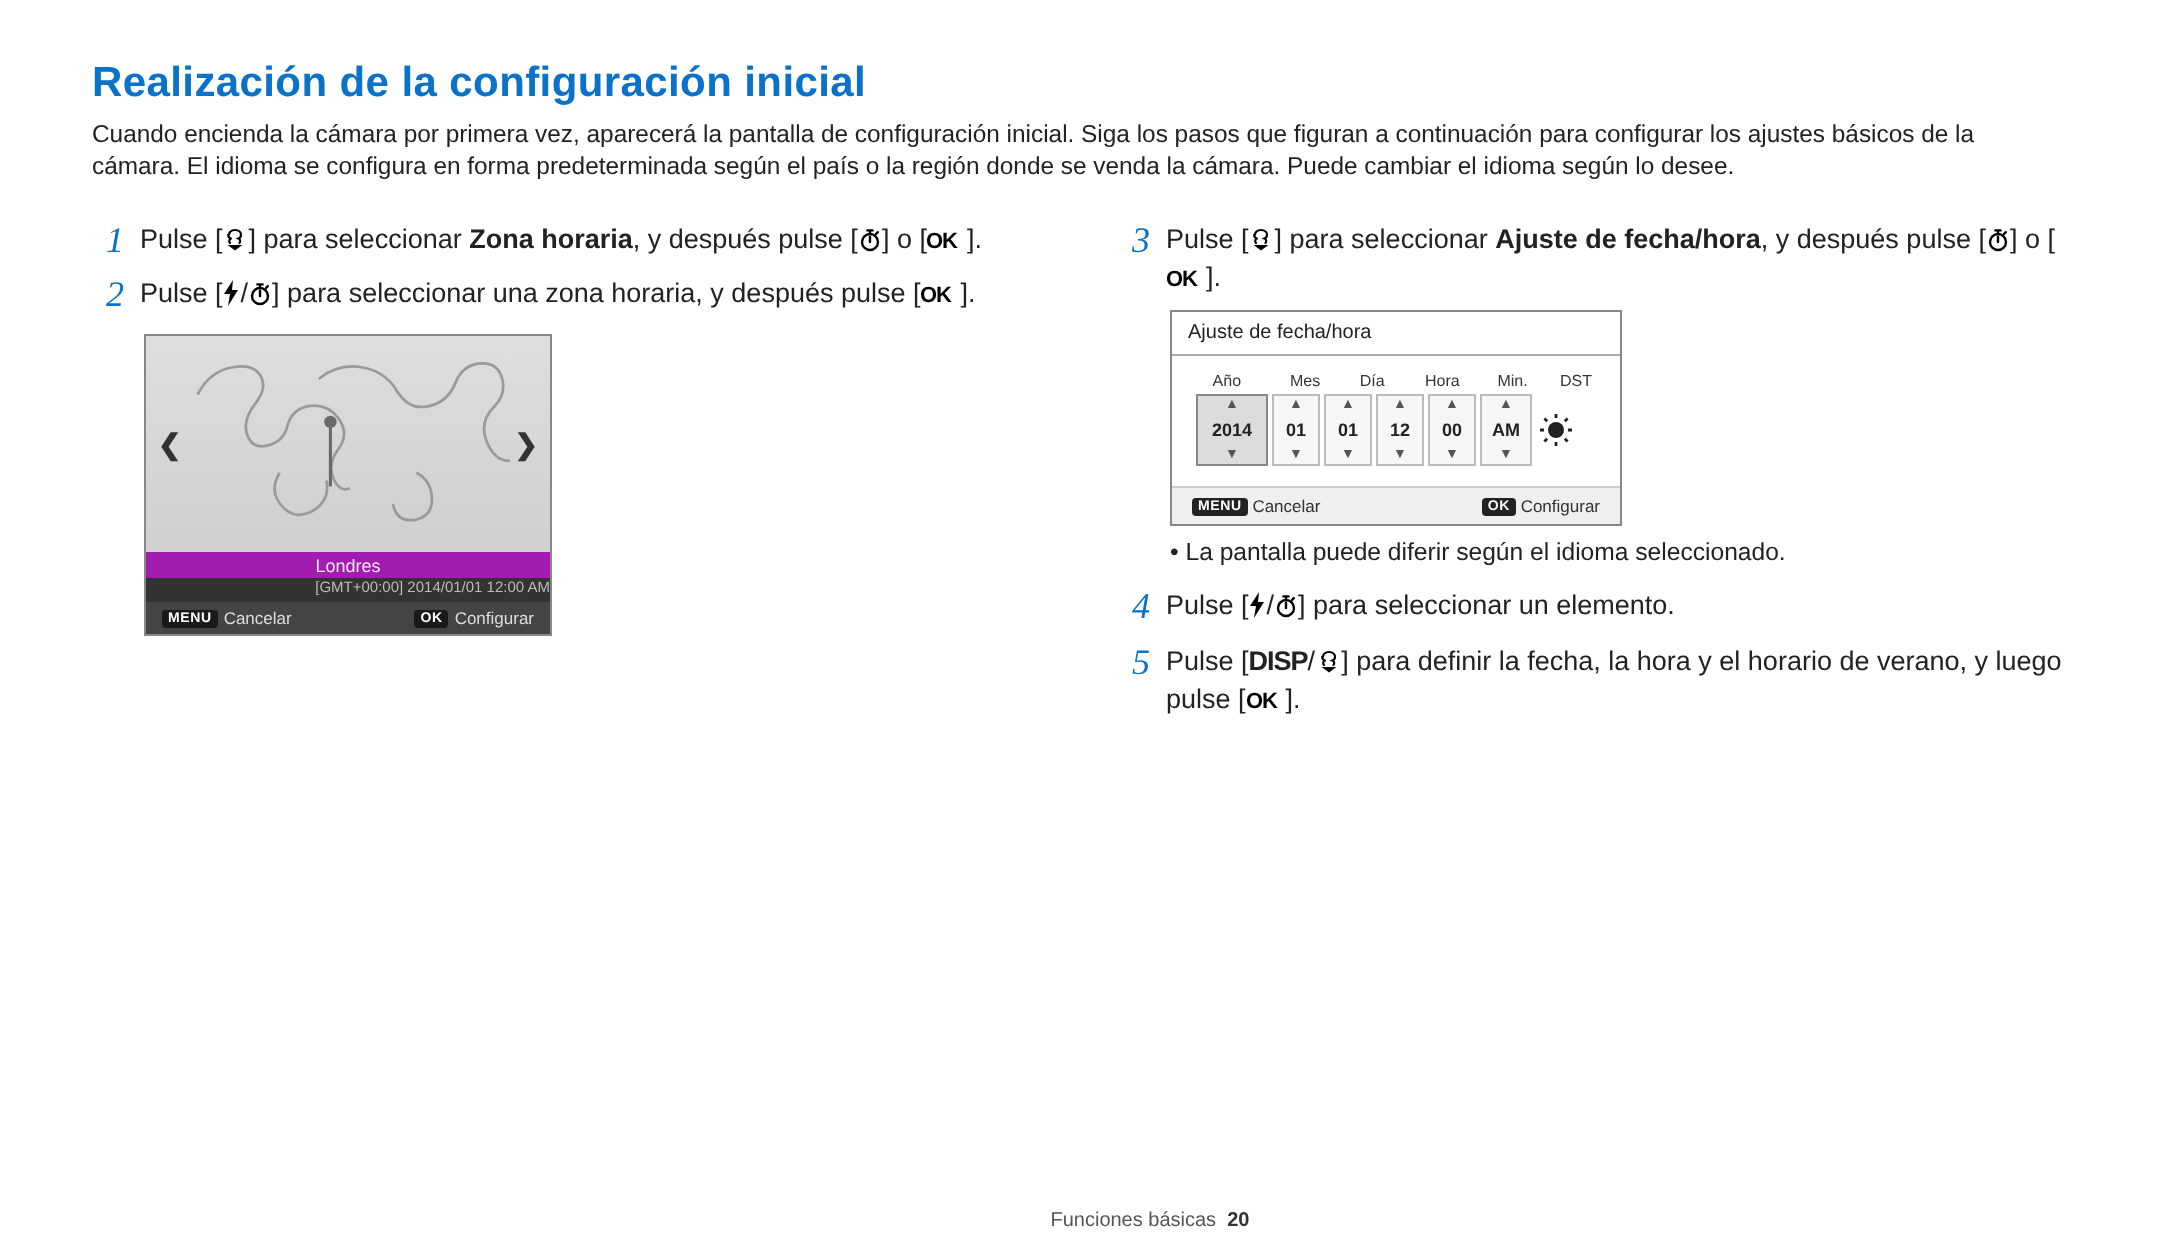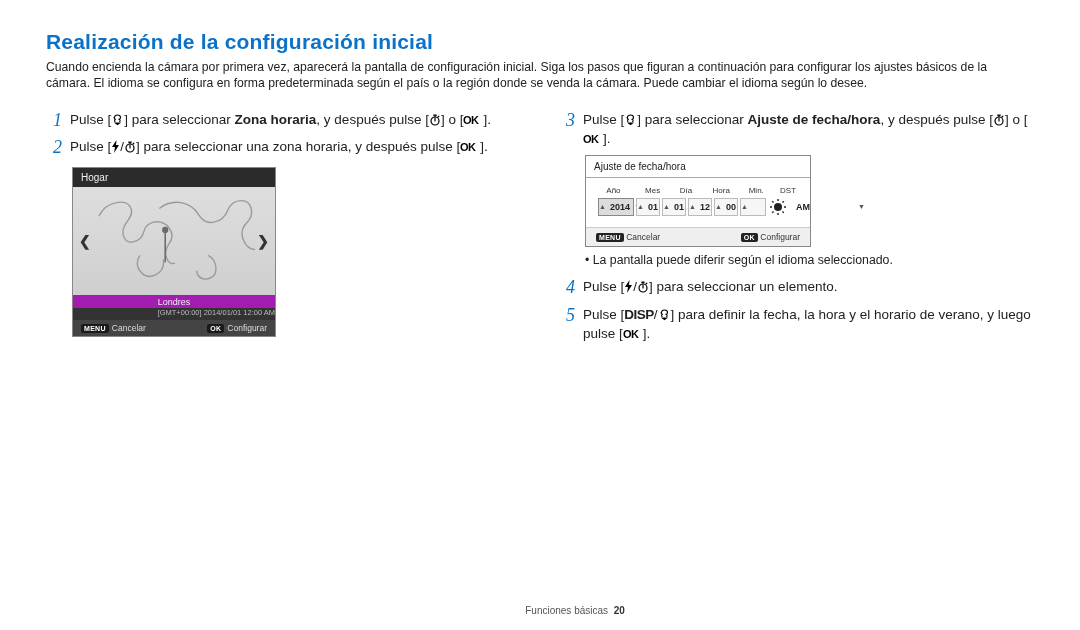--- a/index.html
+++ b/index.html
@@ -164,31 +164,32 @@
   .device-dt .labels .c  { width: 24px; text-align: center; }
   .device-dt .labels .cDST { flex:1; text-align: right; padding-right: 2px; }
   .device-dt .spinrow {
     display: flex;
     gap: 2px;
     padding: 2px 12px 10px 12px;
     align-items: center;
   }
   .spinner {
     display: flex;
+    flex-direction: column;
     align-items: center;
     border: 1px solid #bbb;
     background: #f6f6f6;
     font-size: 9px;
   }
   .spinner.sel { background: #dcdcdc; border-color: #888; }
   .spinner .chev { font-size: 7px; color: #555; line-height: 1; padding: 1px 0; }
   .spinner .val { padding: 3px 4px; font-weight: 600; color:#222;}
   .spinner.year { width: 34px; }
   .spinner.small { width: 22px; }
-  .spinner.ampm { width: 24px; gap: 44px; }
+  .spinner.ampm { width: 24px; }
   .dsticon {
     width: 20px;
     height: 20px;
     display: flex;
     align-items: center;
     justify-content: center;
   }
   .device-dt .footer2 {
     background: #efefef;
     border-top: 1px solid #ccc;
@@ -253,21 +254,20 @@
                   <circle cx="6" cy="7" r="4" stroke="#000" stroke-width="1.2" fill="none"></circle>
                   <path d="M6 7V4.3M4.7 1.2h2.6M6 1.2v1.6M9 3l.9-.9" stroke="#000" stroke-width="1.2" stroke-linecap="round"></path>
                 </svg></span><span>] para seleccionar una zona horaria, y después pulse [</span><span class="iconbox"><svg width="20" height="11" viewBox="0 0 20 11">
                   <text x="0" y="9" font-family="Arial" font-size="11" font-weight="900" letter-spacing="-0.5">OK</text>
                 </svg></span><span>].</span>
           </span>
         </li>
       </ol>
 
       <div class="device-tz">
-        <div class="header">Hogar</div>
         <div class="mapwrap">
           <span class="arrow left">❮</span>
           <span class="arrow right">❯</span>
           <svg class="worldmap" viewBox="0 0 170 108" preserveAspectRatio="none">
             <path d="M8 30q6-12 18-14 10-2 14 4 4 6-2 14-8 10-4 18 3 6 10 4 8-2 10-10 2-8 10-10 10-2 16 6 6 8 0 16-6 8-2 16 3 6 8 4M70 22q10-8 22-6 12 2 18 12 6 10 16 8 10-2 14-12 4-10 14-10 8 0 10 8 2 8-4 14-8 8-4 18 4 10 12 10M50 70q-6 10 2 18 6 6 14 2 10-5 8-16M120 70q8 4 8 14 0 8-8 10-10 2-12-8" fill="none" stroke="#9a9a9a" stroke-width="1.4"></path>
             <circle cx="76" cy="44" r="3.2" fill="#6a6a6a"></circle>
             <path d="M76 47v30" stroke="#6a6a6a" stroke-width="1.6"></path>
           </svg>
         </div>
         <div class="city">Londres</div>

